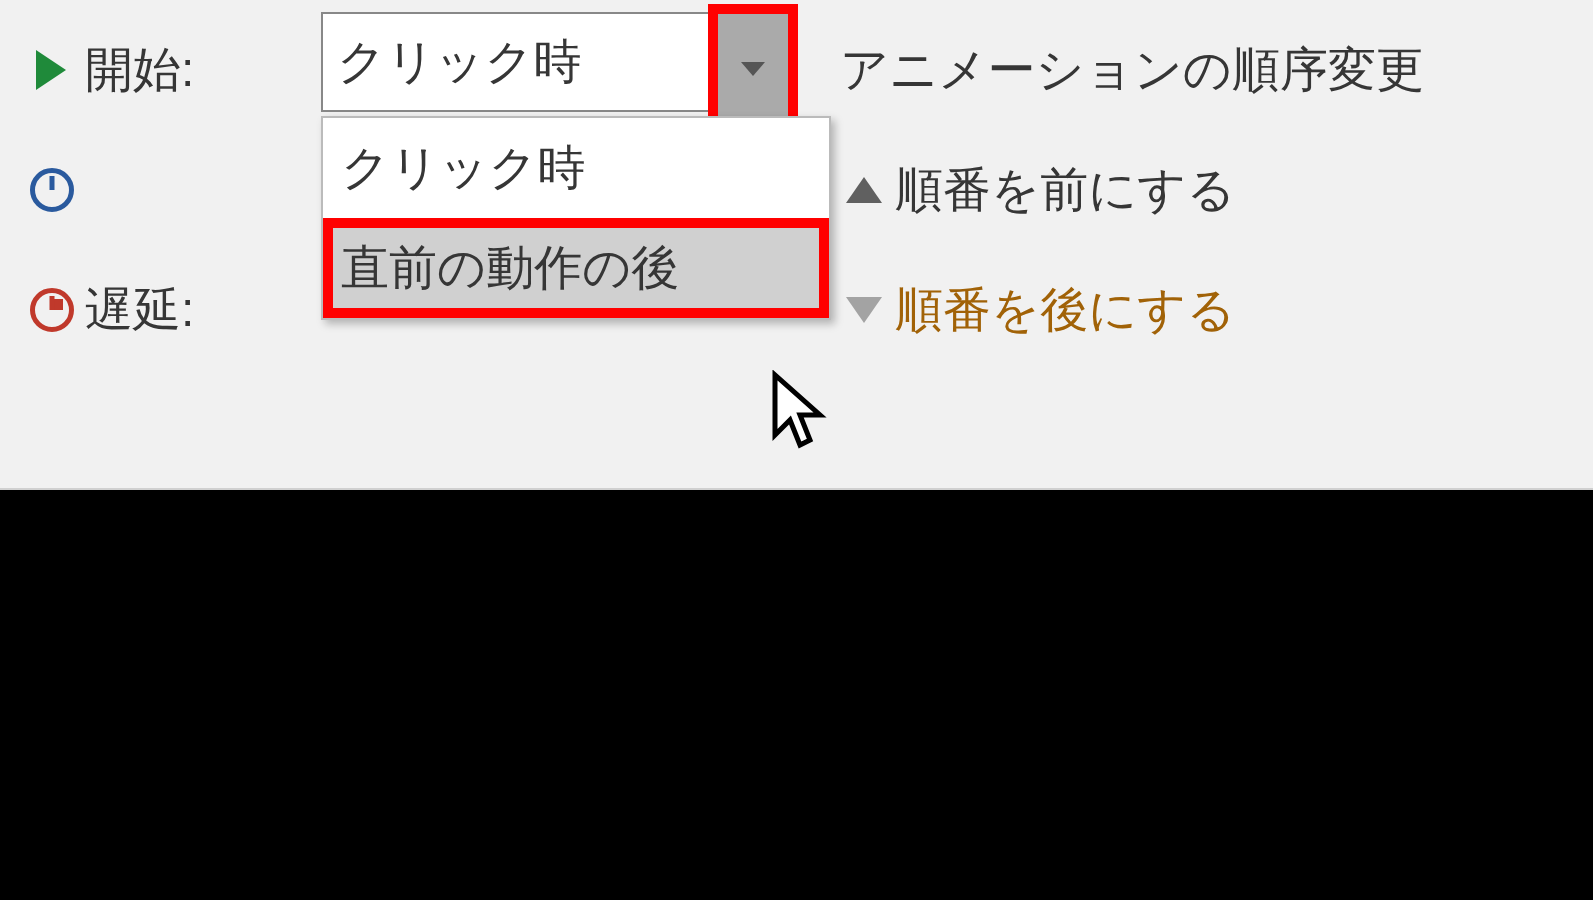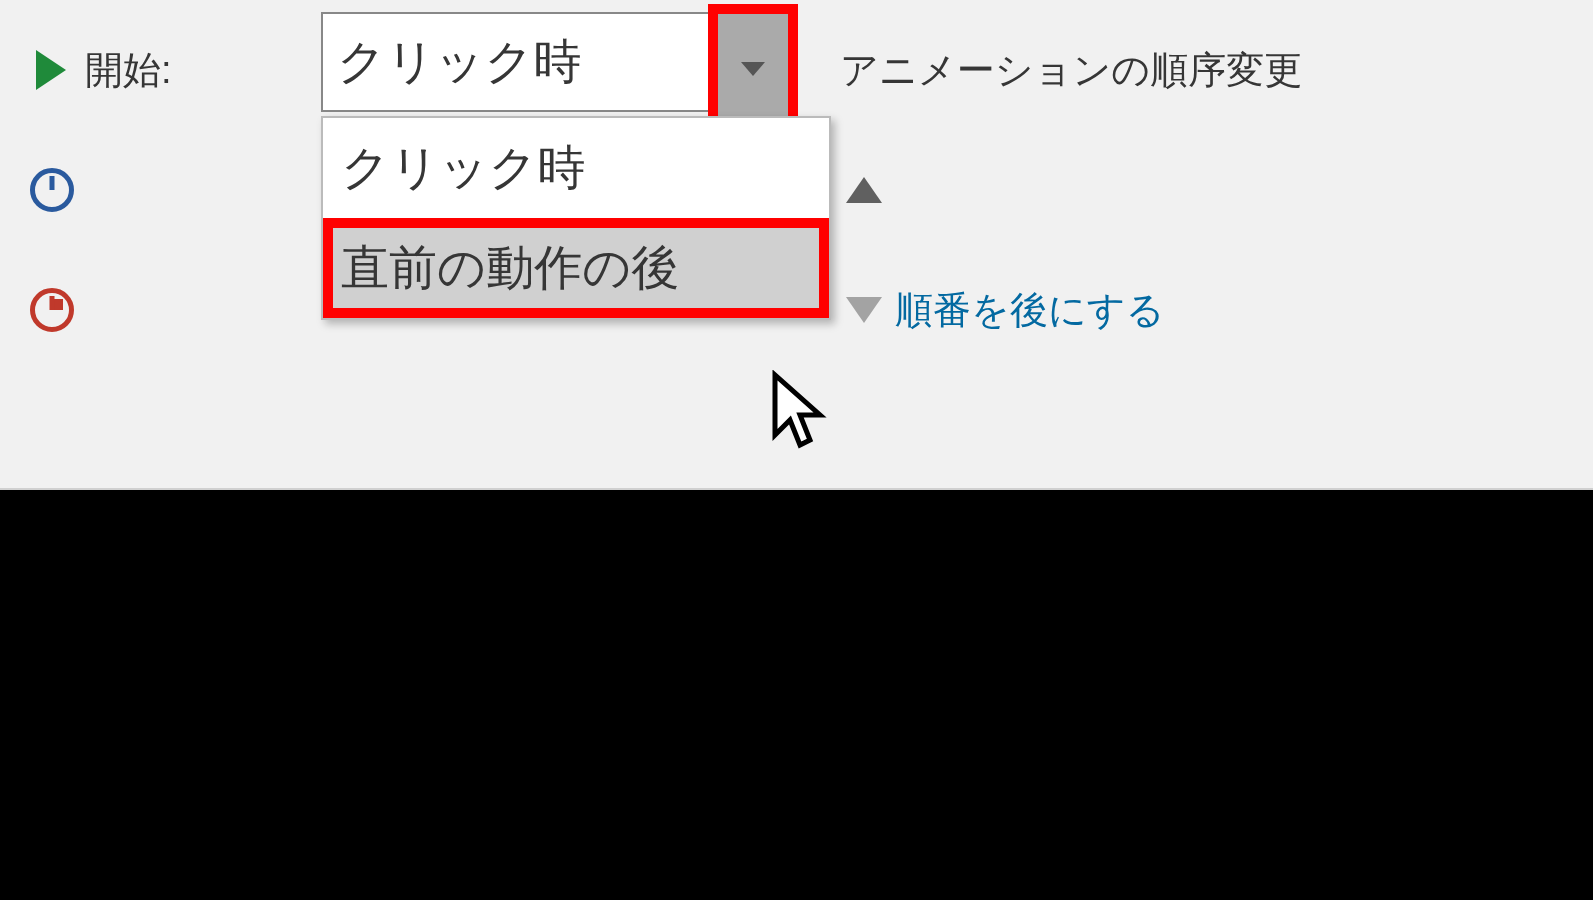--- a/index.html
+++ b/index.html
@@ -23,26 +23,26 @@
       align-items: center;
       height: 120px;
     }
     .icon-box {
       width: 55px;
       display: flex;
       align-items: center;
       justify-content: flex-start;
     }
     .label {
-      font-size: 38px;
+      font-size: 48px;
       color: #363636;
       white-space: nowrap;
     }
     .label-dim {
-      color: #0369a1;
+      color: #a16207;
     }
     .play-icon {
       width: 0; height: 0;
       border-left: 30px solid #1f8a3a;
       border-top: 20px solid transparent;
       border-bottom: 20px solid transparent;
       margin-left: 6px;
     }
     .clock-icon {
       width: 44px; height: 44px;
@@ -176,40 +176,42 @@
   <div class="row">
     <div class="icon-box">
       <div class="clock-icon"></div>
     </div>
   </div>
 
   <div class="row">
     <div class="icon-box">
       <div class="clock-icon delay"></div>
     </div>
+    <span class="label">遅延:</span>
   </div>
 
   <div class="dropdown">
     <span class="dropdown-text">クリック時</span>
     <div class="dropdown-arrow-box"></div>
   </div>
 
   <div class="dropdown-menu">
     <div class="menu-item">クリック時</div>
     <div class="menu-item highlighted">直前の動作の後</div>
   </div>
 
   <div class="right-col">
     <div class="row">
       <span class="label">アニメーションの順序変更</span>
     </div>
     <div class="row">
       <div class="icon-box">
         <div class="tri-up"></div>
       </div>
+      <span class="label">順番を前にする</span>
     </div>
     <div class="row">
       <div class="icon-box">
         <div class="tri-down"></div>
       </div>
       <span class="label label-dim">順番を後にする</span>
     </div>
   </div>
 
   <svg class="cursor" viewBox="0 0 24 32">

